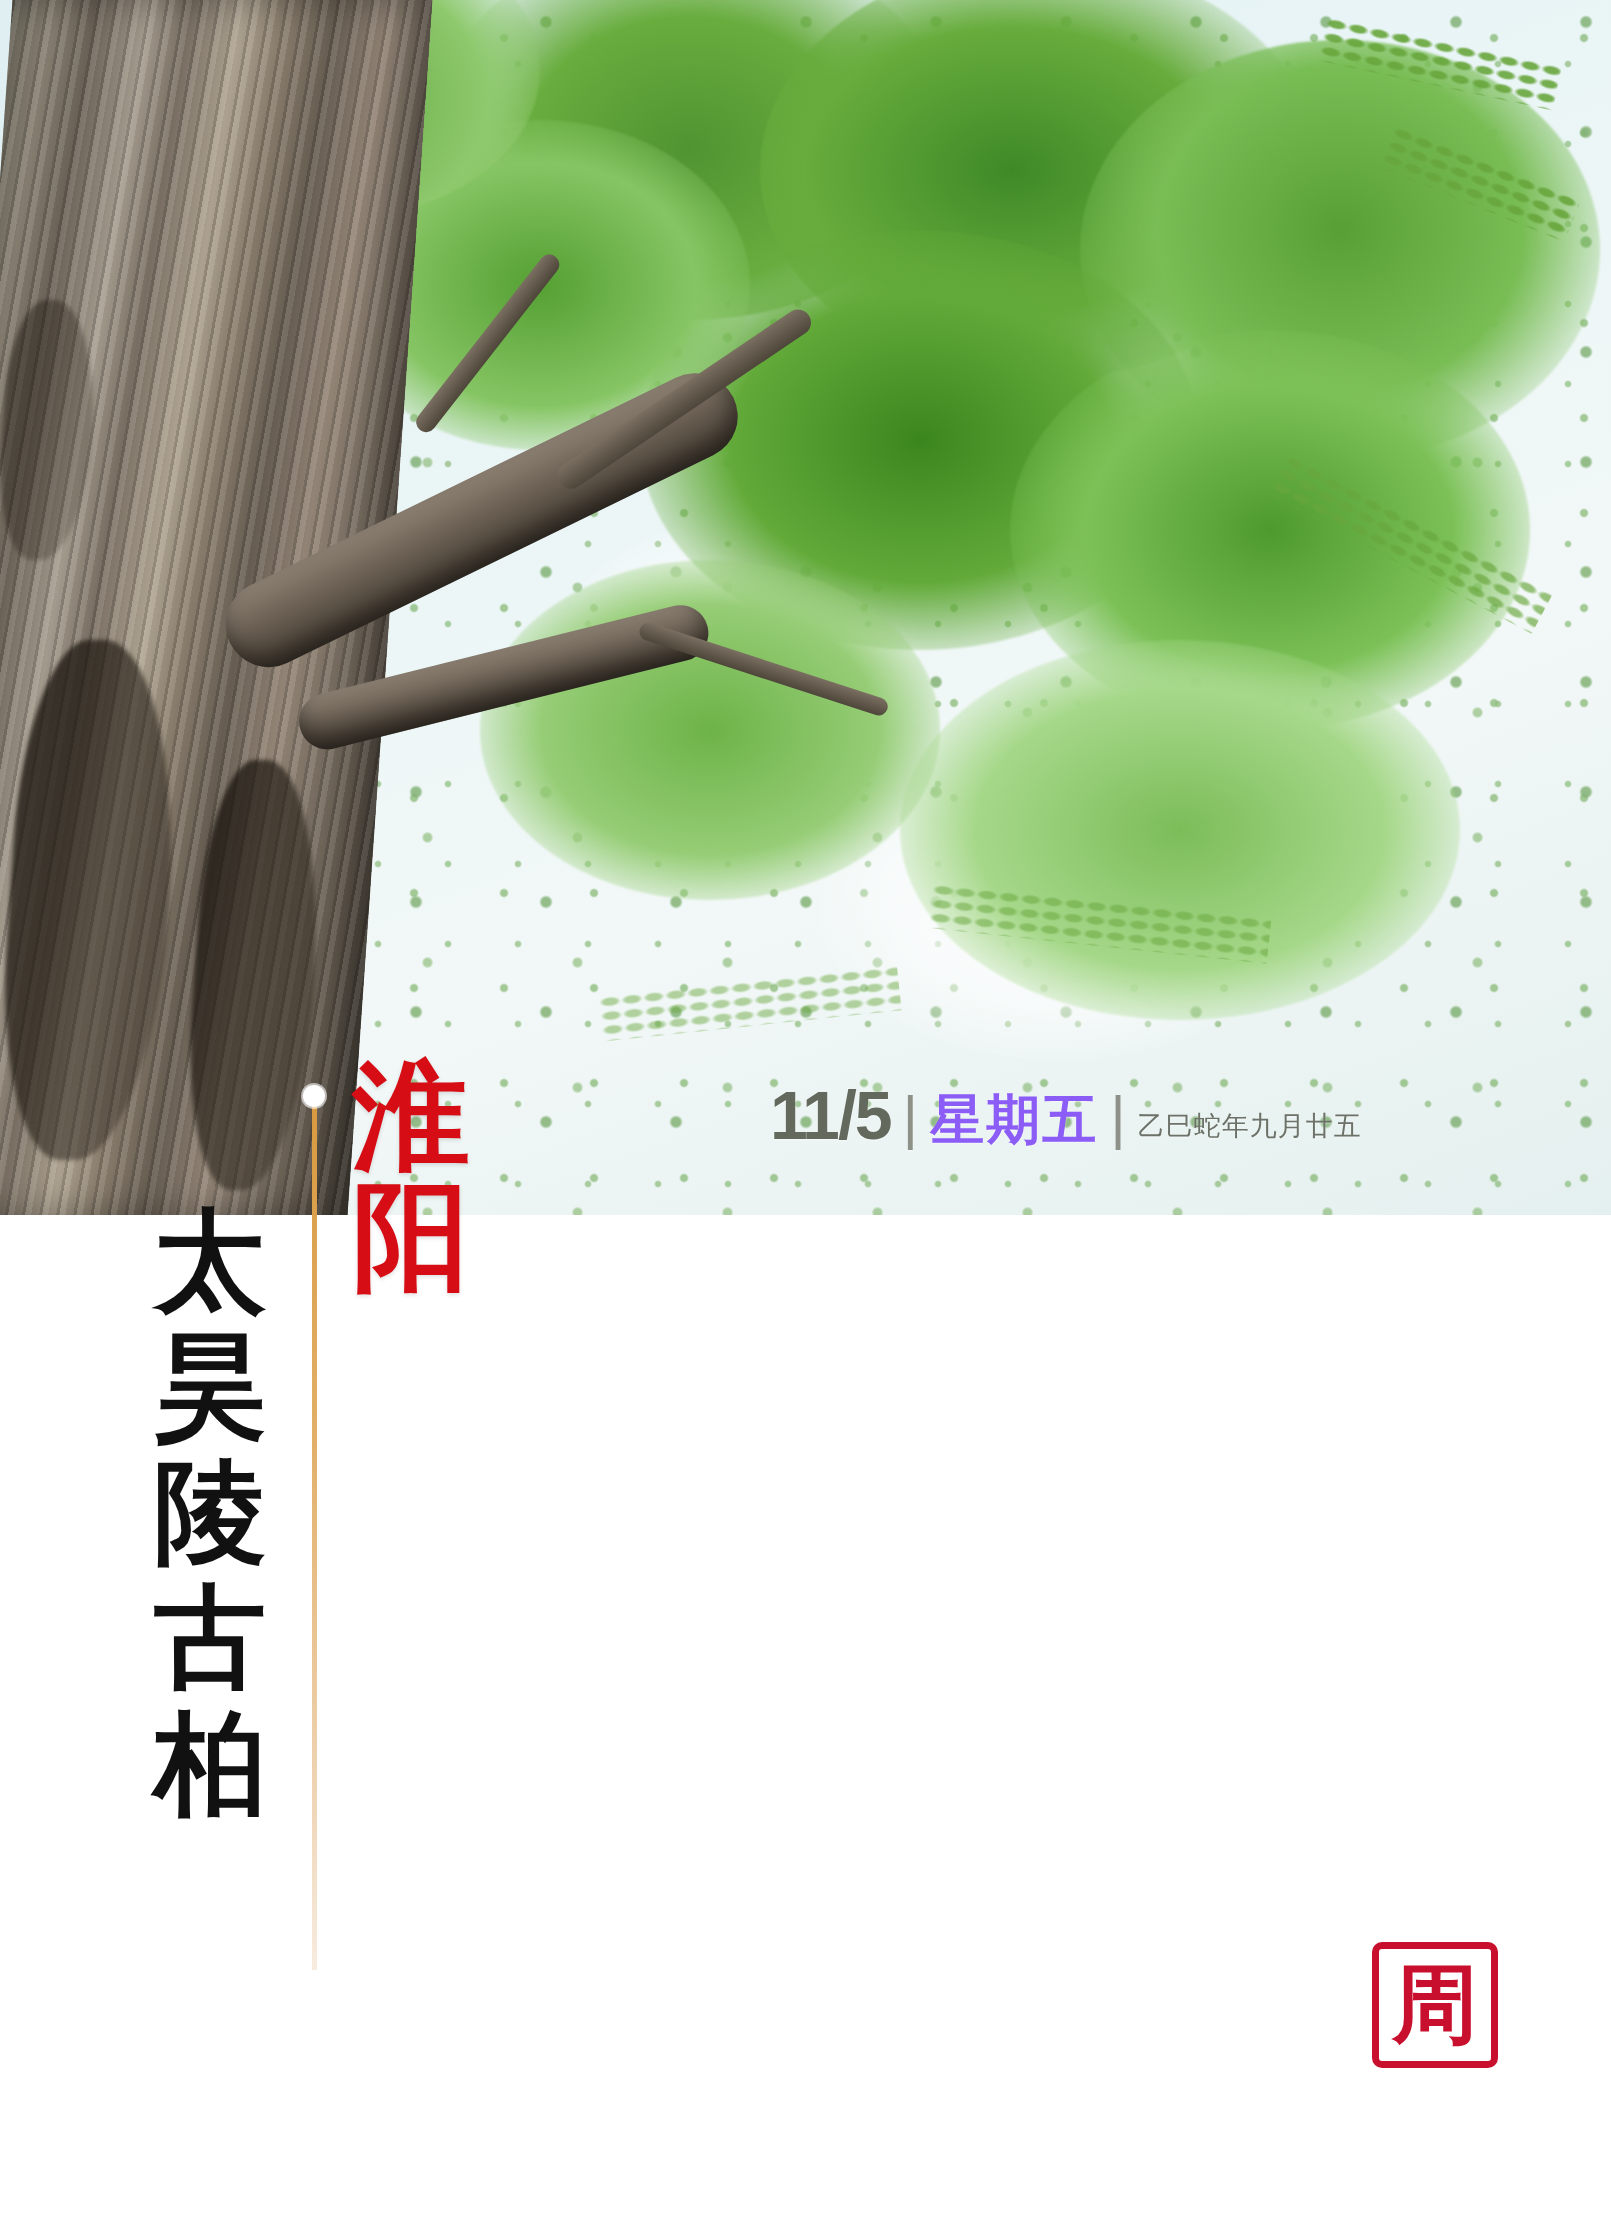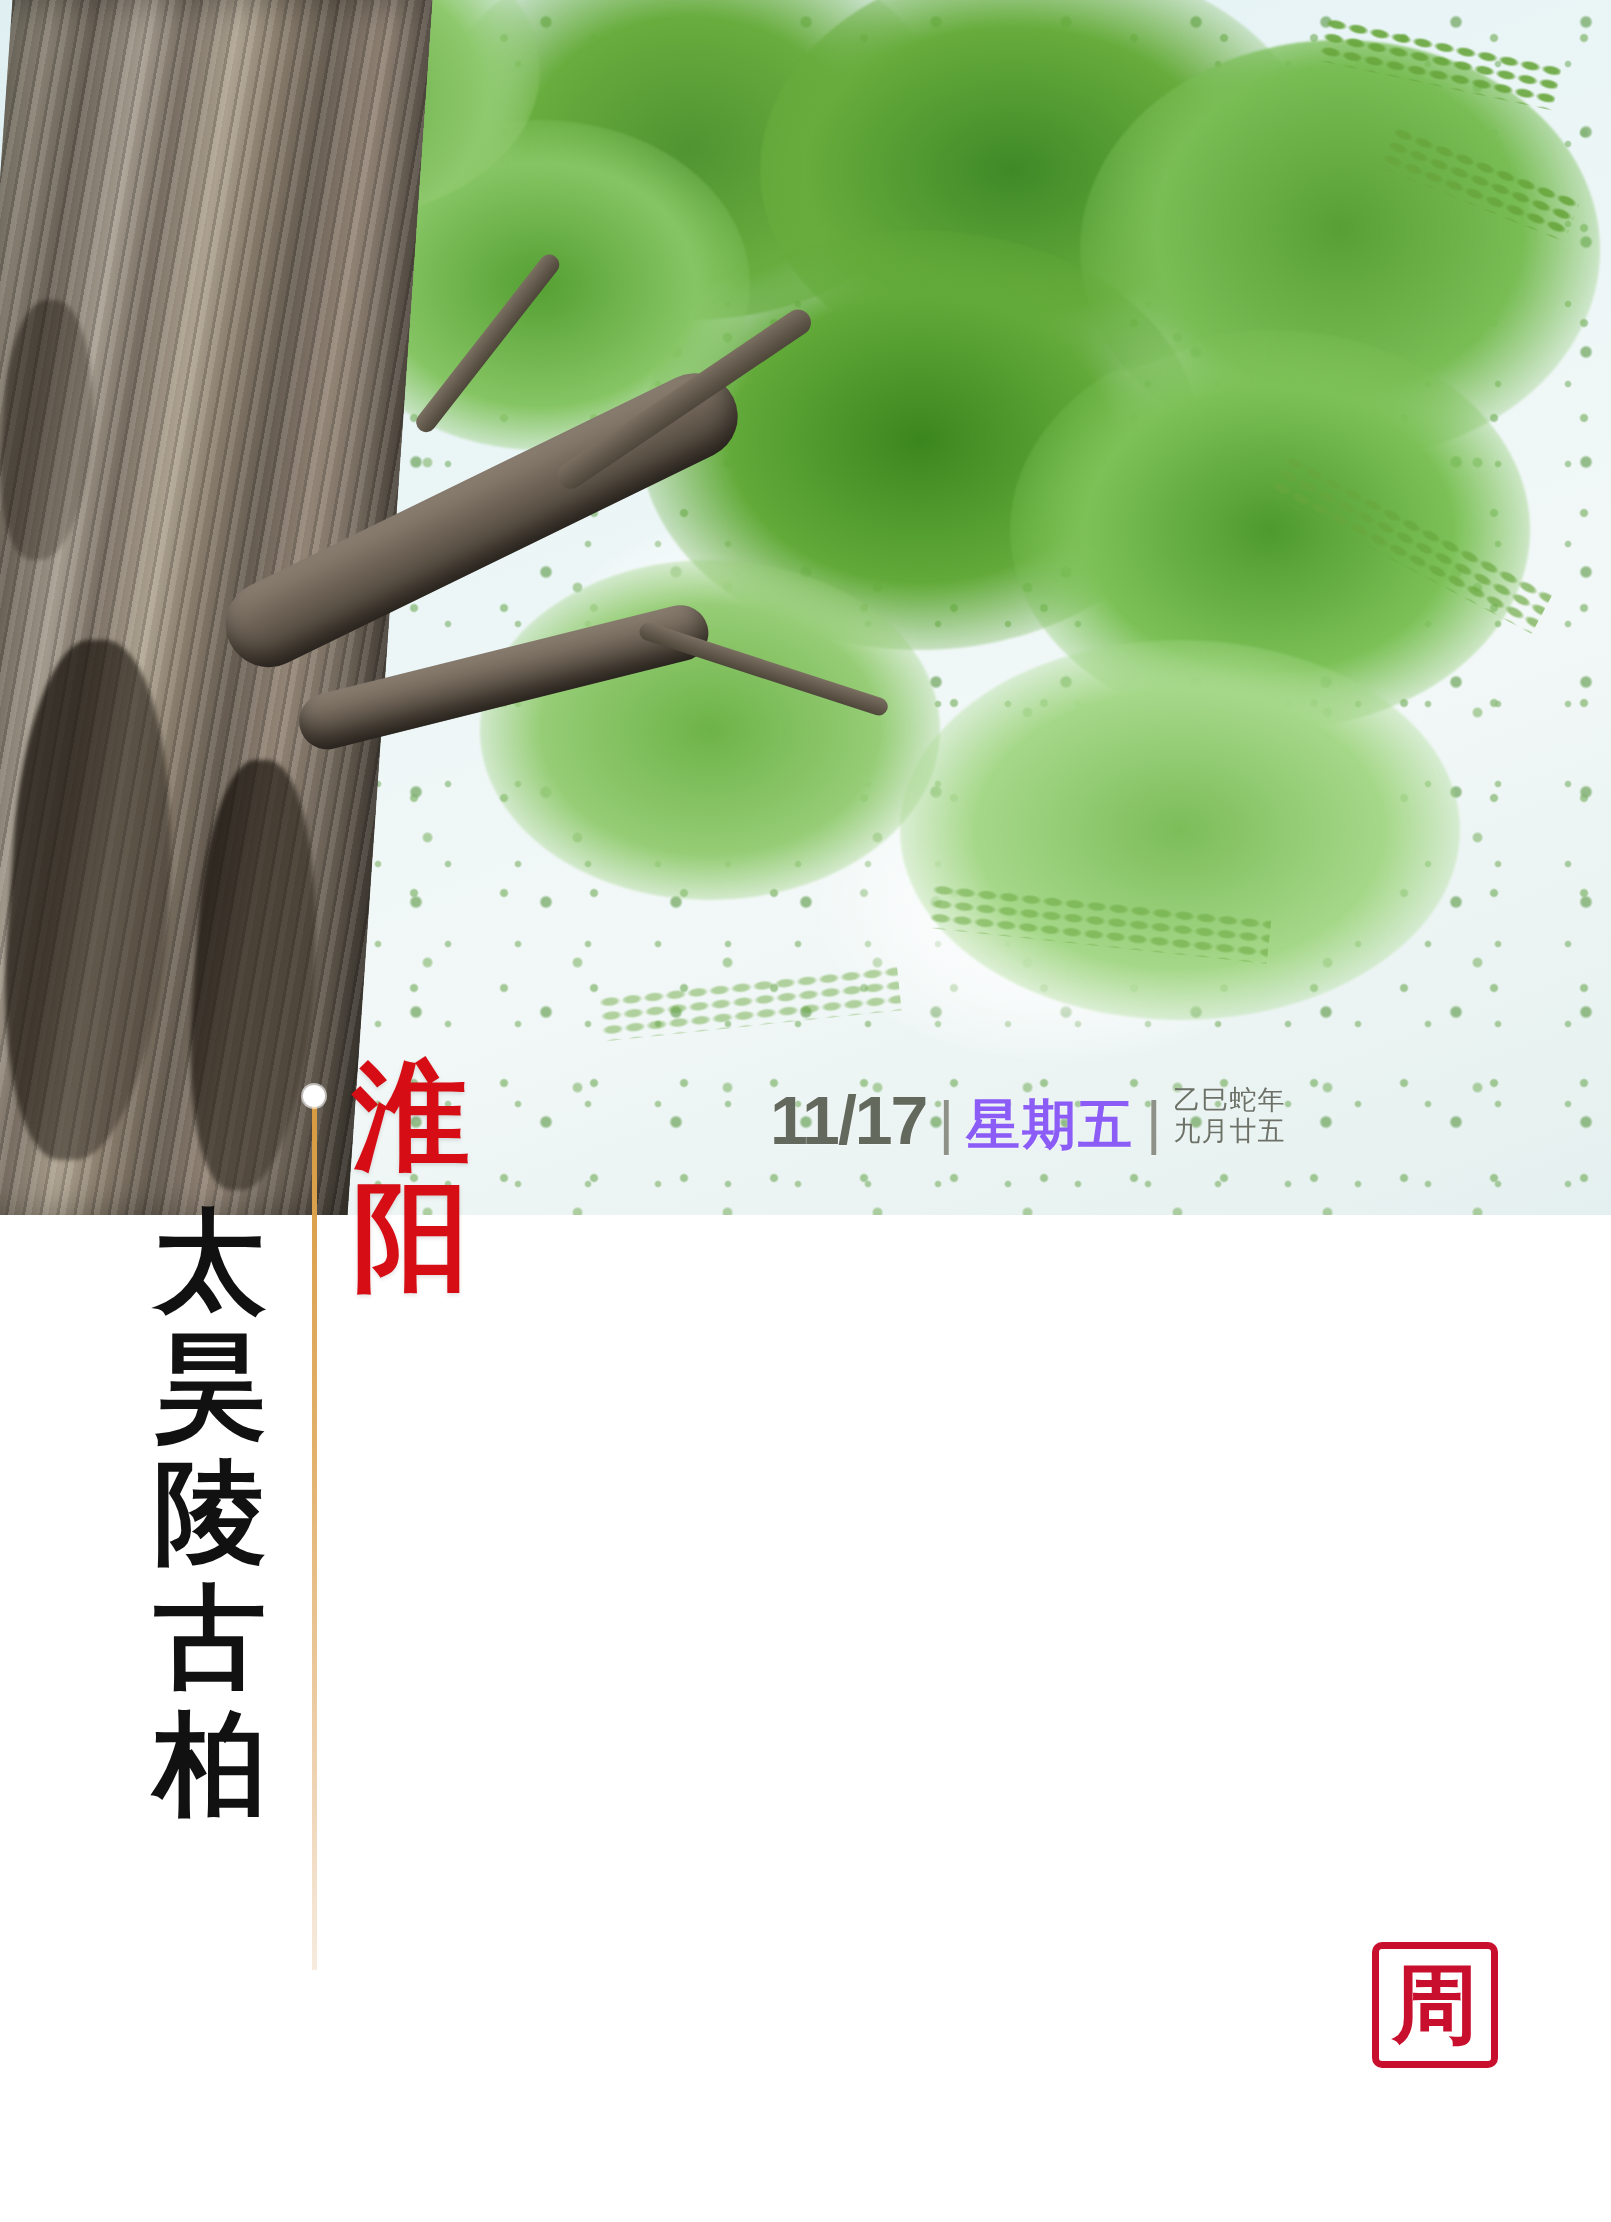--- a/index.html
+++ b/index.html
@@ -164,21 +164,21 @@
   }
   .date-week {
     font-size: 54px;
     font-weight: 700;
     line-height: 1;
     color: #8b5cf6;
     letter-spacing: 2px;
   }
   .lunar {
     display: flex;
-    flex-direction: column;
+    flex-direction: row;
     justify-content: flex-end;
     line-height: 1.15;
     font-size: 27px;
     color: #6d7268;
     letter-spacing: 1px;
     padding-bottom: 4px;
   }
 
   
   .pin {
@@ -309,21 +309,21 @@
       <div class="trunk-dark" style="left:20px; top:300px; width:90px; height:260px; opacity:.6;"></div>
     </div>
 
     <div class="branch" style="left:230px; top:600px; width:560px; height:86px; transform:rotate(-26deg); transform-origin:left center;"></div>
     <div class="branch" style="left:300px; top:700px; width:420px; height:56px; transform:rotate(-14deg); transform-origin:left center;"></div>
     <div class="branch-thin" style="left:560px; top:470px; width:300px; height:26px; transform:rotate(-34deg); transform-origin:left center;"></div>
     <div class="branch-thin" style="left:640px; top:620px; width:260px; height:18px; transform:rotate(18deg); transform-origin:left center;"></div>
     <div class="branch-thin" style="left:420px; top:420px; width:220px; height:20px; transform:rotate(-52deg); transform-origin:left center;"></div>
 
     <div class="datebar">
-      <div class="date-num">11/17</div>
+      <div class="date-num">11/5</div>
       <div class="date-sep">|</div>
       <div class="date-week">星期五</div>
       <div class="date-sep">|</div>
       <div class="lunar">
         <div>乙巳蛇年</div>
         <div>九月廿五</div>
       </div>
     </div>
   </div>
 

